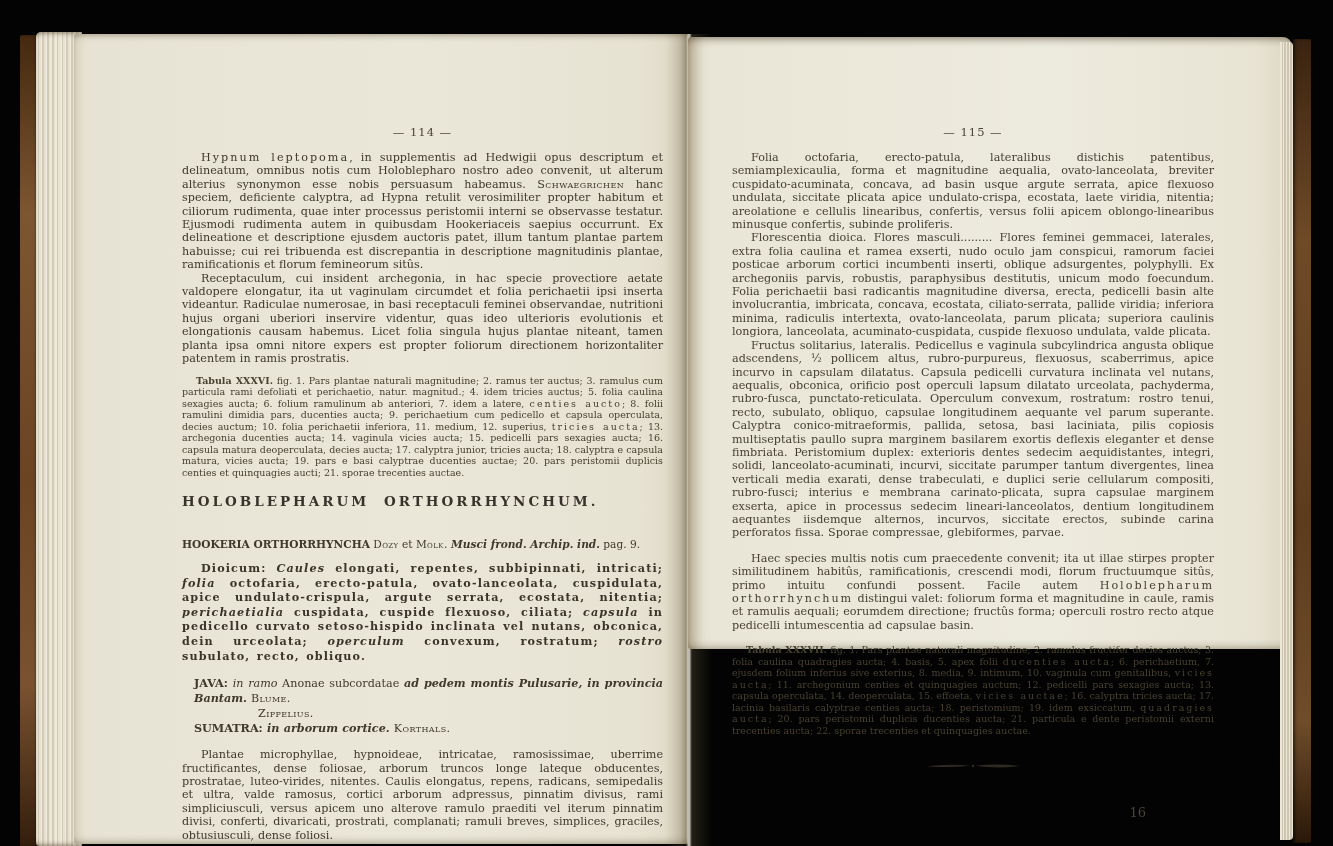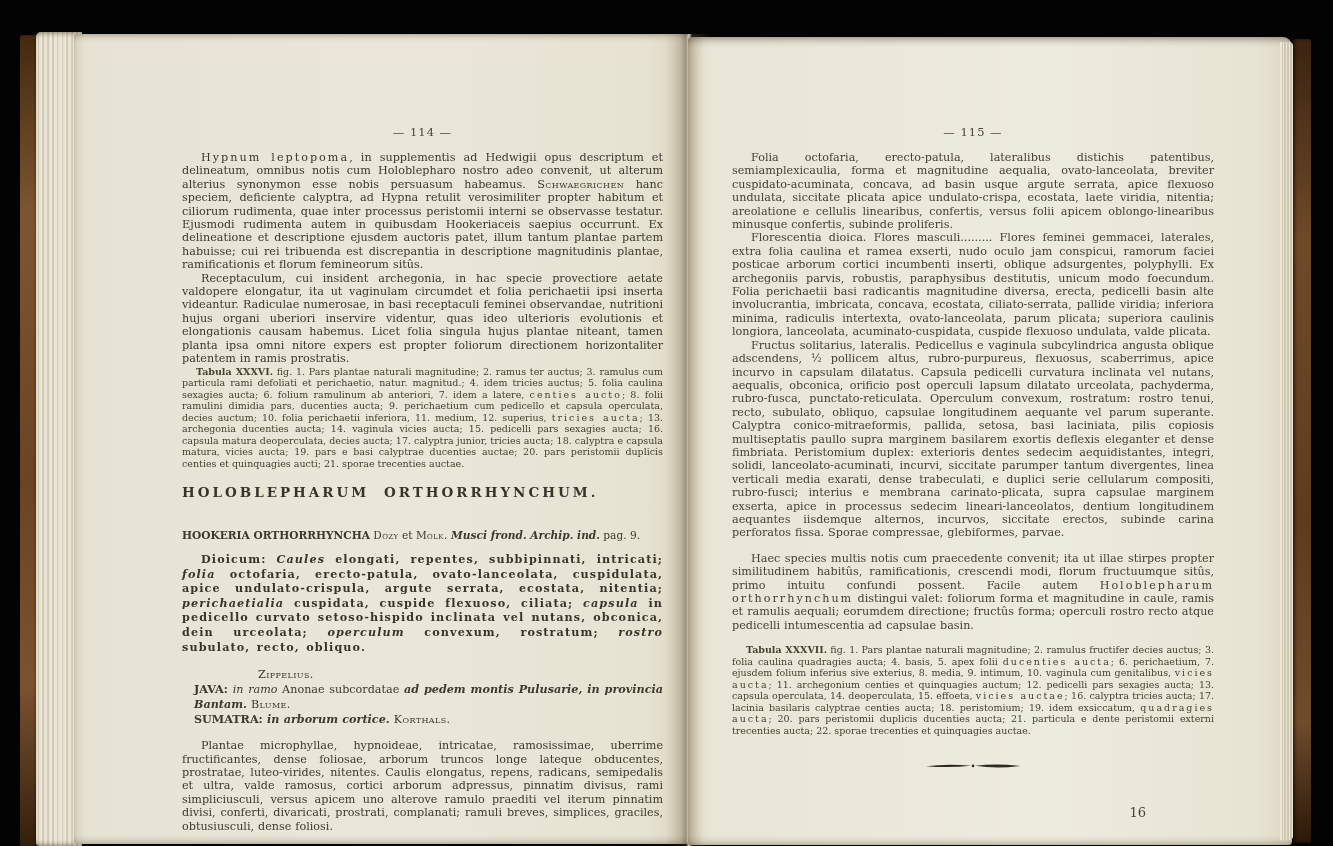--- a/index.html
+++ b/index.html
@@ -36,21 +36,21 @@
 
   .page{position:absolute;}
   .page.left-page{
     left:54px;top:4px;width:614px;height:810px;
     background:linear-gradient(90deg,#d8d1bd 0,#e7e3d4 12px,#eae7d9 55%,#e7e3d3 92%,#ded7c3 100%);
     border-radius:3px 2px 2px 3px;
     box-shadow:inset 0 5px 7px -5px rgba(70,55,25,.55), inset 0 -6px 8px -6px rgba(70,55,25,.5),
                inset -12px 0 16px -10px rgba(80,62,32,.38);
   }
   .page.right-page{
-    left:668px;top:7px;width:604px;height:808px;
+    left:668px;top:7px;width:604px;height:612px;
     background:linear-gradient(90deg,#d9d1bc 0,#e9e6d7 16px,#edebde 60%,#e8e4d4 94%,#dcd5c1 100%);
     border-radius:4px 9px 4px 3px;
     box-shadow:inset 0 7px 9px -6px rgba(45,35,15,.55), inset 0 -6px 8px -6px rgba(70,55,25,.5),
                inset 14px 0 18px -11px rgba(80,62,32,.42);
   }
   .gutter{
     position:absolute;left:644px;top:4px;width:48px;height:812px;pointer-events:none;
     background:linear-gradient(90deg,rgba(0,0,0,0) 0%,rgba(110,95,65,.18) 34%,rgba(70,58,36,.30) 46%,
                rgba(246,242,230,.9) 52%,rgba(130,115,82,.26) 58%,rgba(0,0,0,0) 100%);
   }
@@ -64,21 +64,21 @@
     margin:0 0 12px 0;line-height:14px;
   }
   p{margin:0;}
   .body{
     font-size:11.2px;line-height:13.4px;text-align:justify;
     word-spacing:.4px;
   }
   .ind{text-indent:19px;}
   .legend{
     font-size:9.5px;line-height:11.5px;text-align:justify;
-    text-indent:14px;color:#47412f;
+    margin-top:9px;text-indent:14px;color:#47412f;
   }
   .heading{
     margin:15px 0 0 0;font-size:13.5px;font-weight:bold;
     letter-spacing:3px;word-spacing:7px;color:#38332a;
   }
   .species{
     margin-top:29px;font-size:10.6px;line-height:13px;
   }
   .diag{
     margin-top:10px;font-weight:bold;letter-spacing:1.1px;word-spacing:1.5px;
@@ -115,22 +115,22 @@
     <div class="page left-page">
       <div class="text-col">
         <div class="folio">— 114 —</div>
         <p class="body ind"><span class="ls">Hypnum leptopoma</span><span>, in supplementis ad Hedwigii opus descriptum et delineatum, omnibus notis cum Holoblepharo nostro adeo convenit, ut alterum alterius synonymon esse nobis persuasum habeamus. </span><span class="sc">Schwaegrichen</span><span> hanc speciem, deficiente calyptra, ad Hypna retulit verosimiliter propter habitum et ciliorum rudimenta, quae inter processus peristomii interni se observasse testatur. Ejusmodi rudimenta autem in quibusdam Hookeriaceis saepius occurrunt. Ex delineatione et descriptione ejusdem auctoris patet, illum tantum plantae partem habuisse; cui rei tribuenda est discrepantia in descriptione magnitudinis plantae, ramificationis et florum femineorum sitûs.</span></p>
         <p class="body ind">Receptaculum, cui insident archegonia, in hac specie provectiore aetate valdopere elongatur, ita ut vaginulam circumdet et folia perichaetii ipsi inserta videantur. Radiculae numerosae, in basi receptaculi feminei observandae, nutritioni hujus organi uberiori inservire videntur, quas ideo ulterioris evolutionis et elongationis causam habemus. Licet folia singula hujus plantae niteant, tamen planta ipsa omni nitore expers est propter foliorum directionem horizontaliter patentem in ramis prostratis.</p>
         <p class="legend"><span class="b">Tabula XXXVI.</span><span> fig. 1. Pars plantae naturali magnitudine; 2. ramus ter auctus; 3. ramulus cum particula rami defoliati et perichaetio, natur. magnitud.; 4. idem tricies auctus; 5. folia caulina sexagies aucta; 6. folium ramulinum ab anteriori, 7. idem a latere, </span><span class="ls">centies aucto</span><span>; 8. folii ramulini dimidia pars, ducenties aucta; 9. perichaetium cum pedicello et capsula operculata, decies auctum; 10. folia perichaetii inferiora, 11. medium, 12. superius, </span><span class="ls">tricies aucta</span><span>; 13. archegonia ducenties aucta; 14. vaginula vicies aucta; 15. pedicelli pars sexagies aucta; 16. capsula matura deoperculata, decies aucta; 17. calyptra junior, tricies aucta; 18. calyptra e capsula matura, vicies aucta; 19. pars e basi calyptrae ducenties auctae; 20. pars peristomii duplicis centies et quinquagies aucti; 21. sporae trecenties auctae.</span></p>
         <h1 class="heading">HOLOBLEPHARUM ORTHORRHYNCHUM.</h1>
         <p class="species"><span class="b">HOOKERIA ORTHORRHYNCHA</span><span> </span><span class="sc">Dozy</span><span> et </span><span class="sc">Molk.</span><span> </span><span class="b i">Musci frond. Archip. ind.</span><span> pag. 9.</span></p>
         <p class="body ind diag"><span>Dioicum: </span><span class="i">Caules</span><span> elongati, repentes, subbipinnati, intricati; </span><span class="i">folia</span><span> octofaria, erecto-patula, ovato-lanceolata, cuspidulata, apice undulato-crispula, argute serrata, ecostata, nitentia; </span><span class="i">perichaetialia</span><span> cuspidata, cuspide flexuoso, ciliata; </span><span class="i">capsula</span><span> in pedicello curvato setoso-hispido inclinata vel nutans, obconica, dein urceolata; </span><span class="i">operculum</span><span> convexum, rostratum; </span><span class="i">rostro</span><span> subulato, recto, obliquo.</span></p>
         <div class="loc">
+          <p class="body loc1"><span class="b">JAVA: </span><span class="i">in ramo</span><span> Anonae subcordatae </span><span class="b i">ad pedem montis Pulusarie, in provincia Bantam.</span><span> </span><span class="sc">Blume.</span></p>
           <p class="body loc2"><span class="sc">Zippelius.</span></p>
-          <p class="body loc1"><span class="b">JAVA: </span><span class="i">in ramo</span><span> Anonae subcordatae </span><span class="b i">ad pedem montis Pulusarie, in provincia Bantam.</span><span> </span><span class="sc">Blume.</span></p>
           <p class="body loc1"><span class="b">SUMATRA: </span><span class="b i">in arborum cortice.</span><span> </span><span class="sc">Korthals.</span></p>
         </div>
         <p class="body ind final">Plantae microphyllae, hypnoideae, intricatae, ramosissimae, uberrime fructificantes, dense foliosae, arborum truncos longe lateque obducentes, prostratae, luteo-virides, nitentes. Caulis elongatus, repens, radicans, semipedalis et ultra, valde ramosus, cortici arborum adpressus, pinnatim divisus, rami simpliciusculi, versus apicem uno alterove ramulo praediti vel iterum pinnatim divisi, conferti, divaricati, prostrati, complanati; ramuli breves, simplices, graciles, obtusiusculi, dense foliosi.</p>
       </div>
     </div>
 
     <div class="gutter"></div>
 
     <div class="page right-page">
       <div class="text-col">

